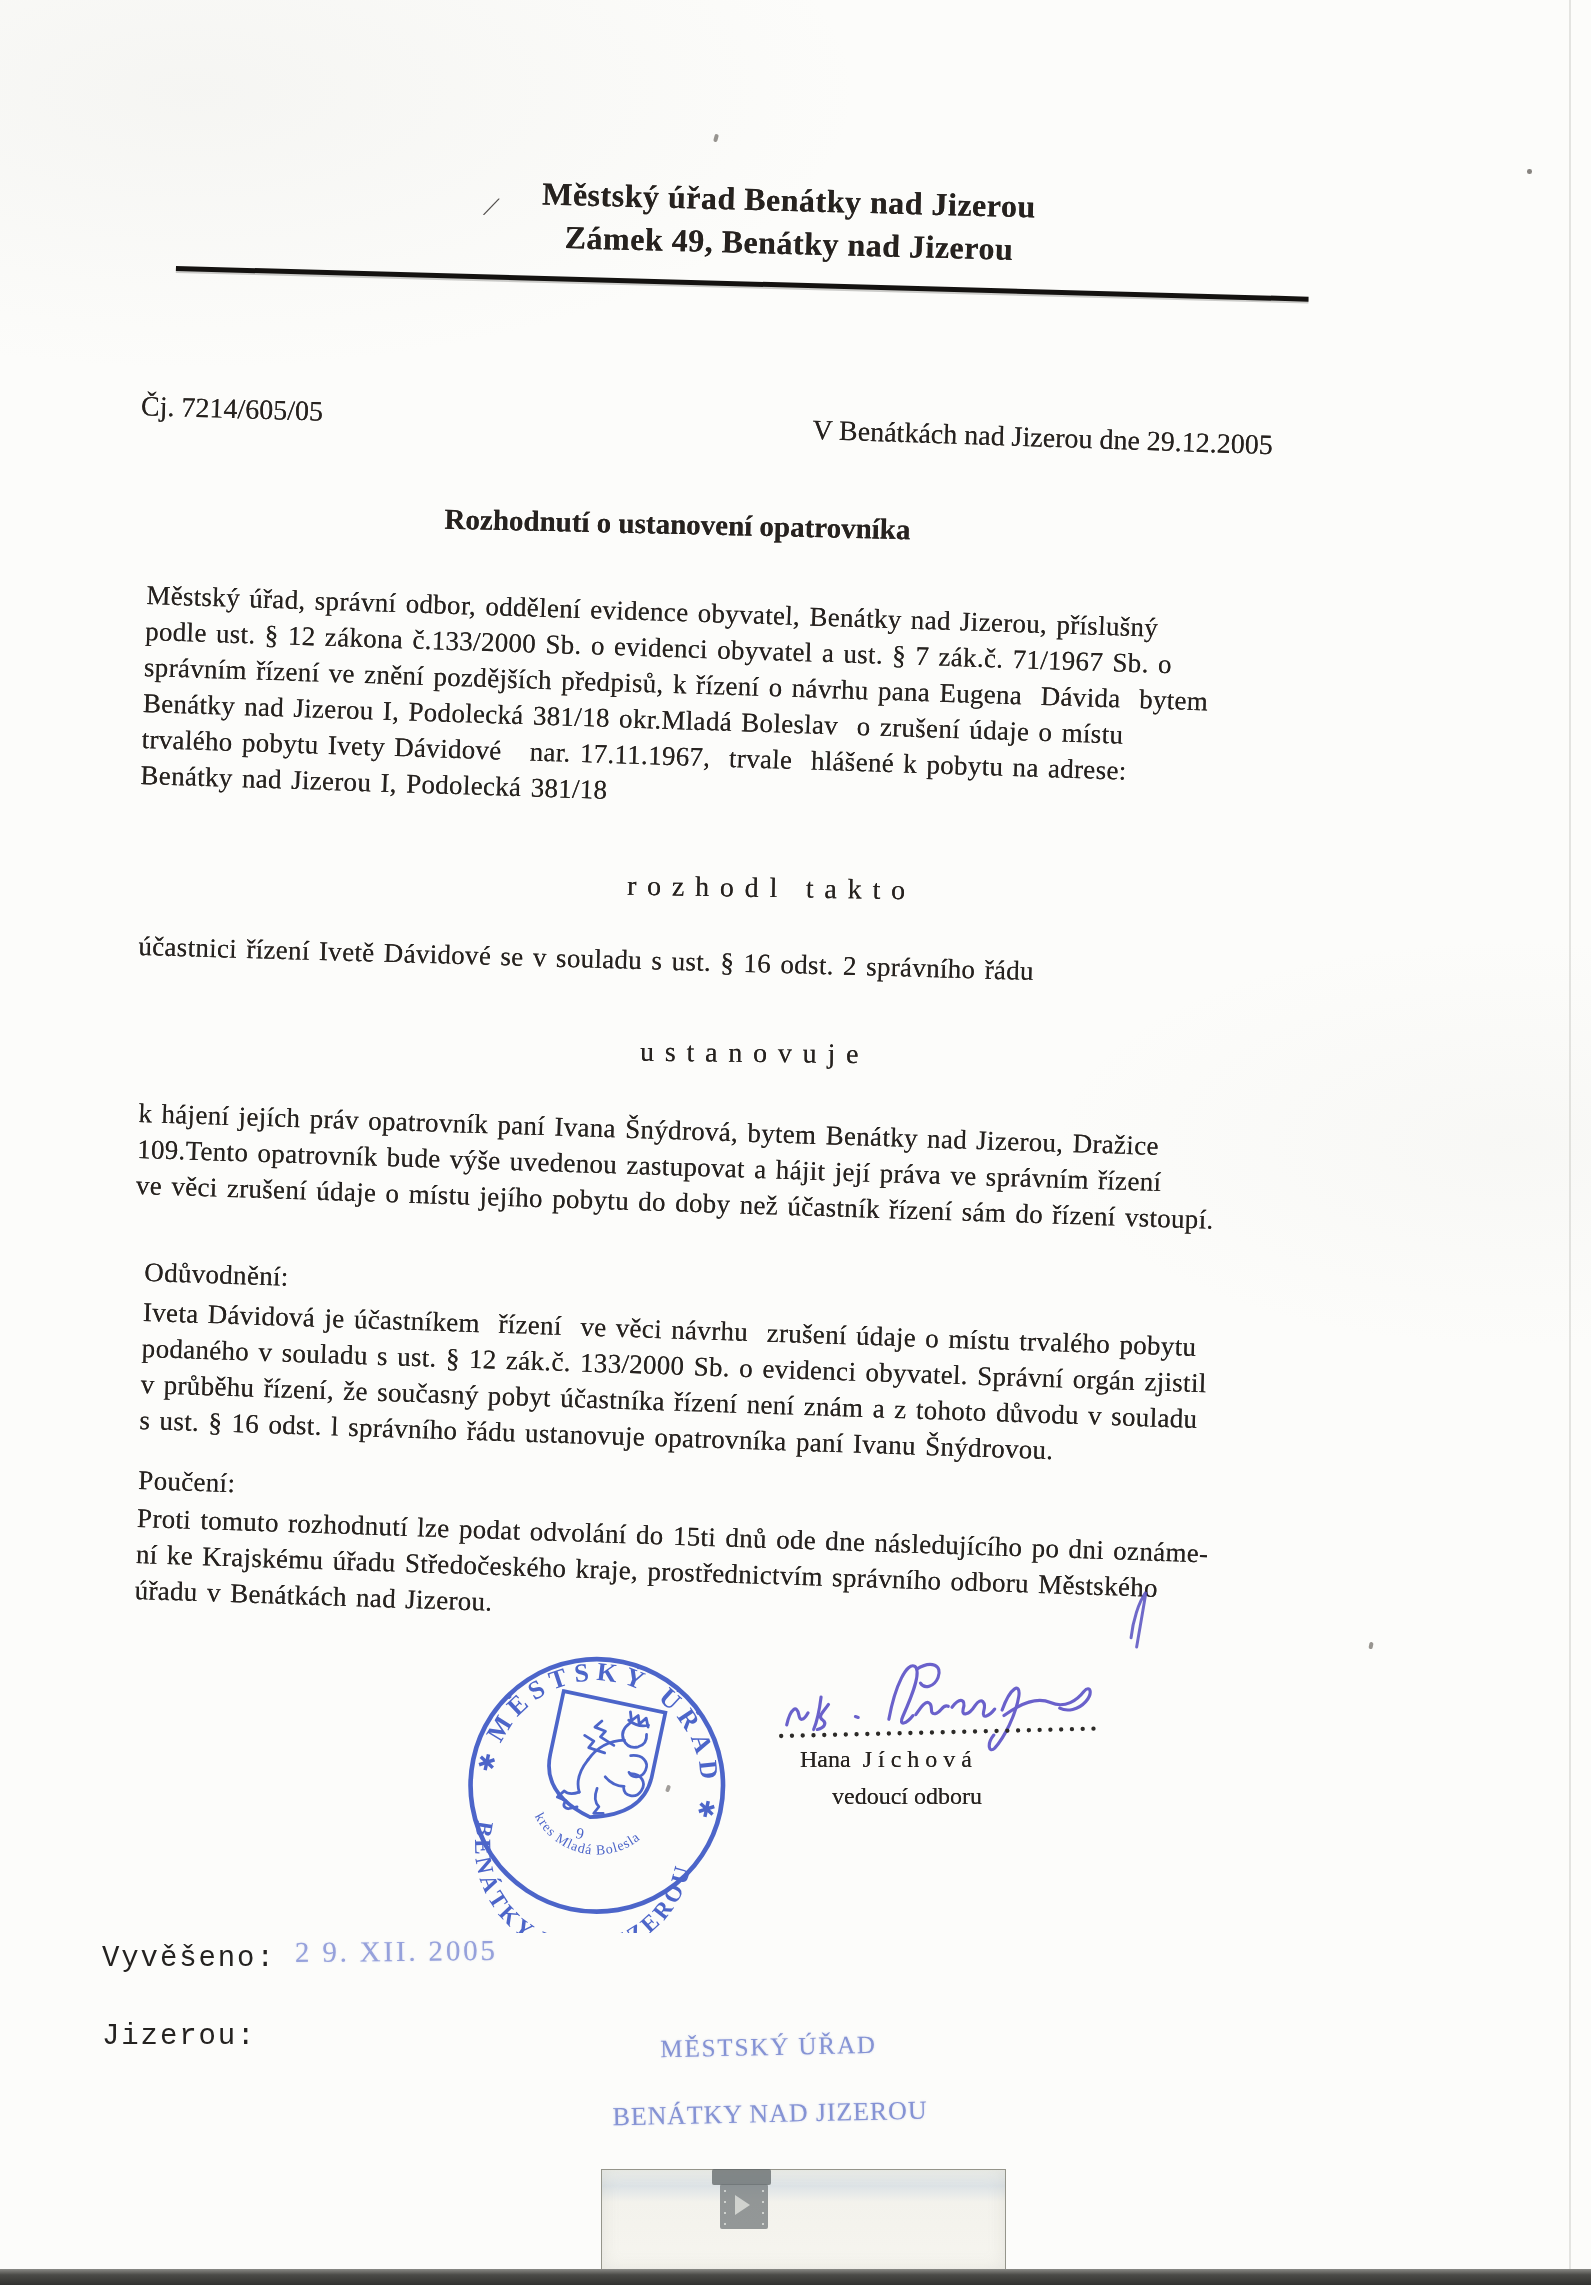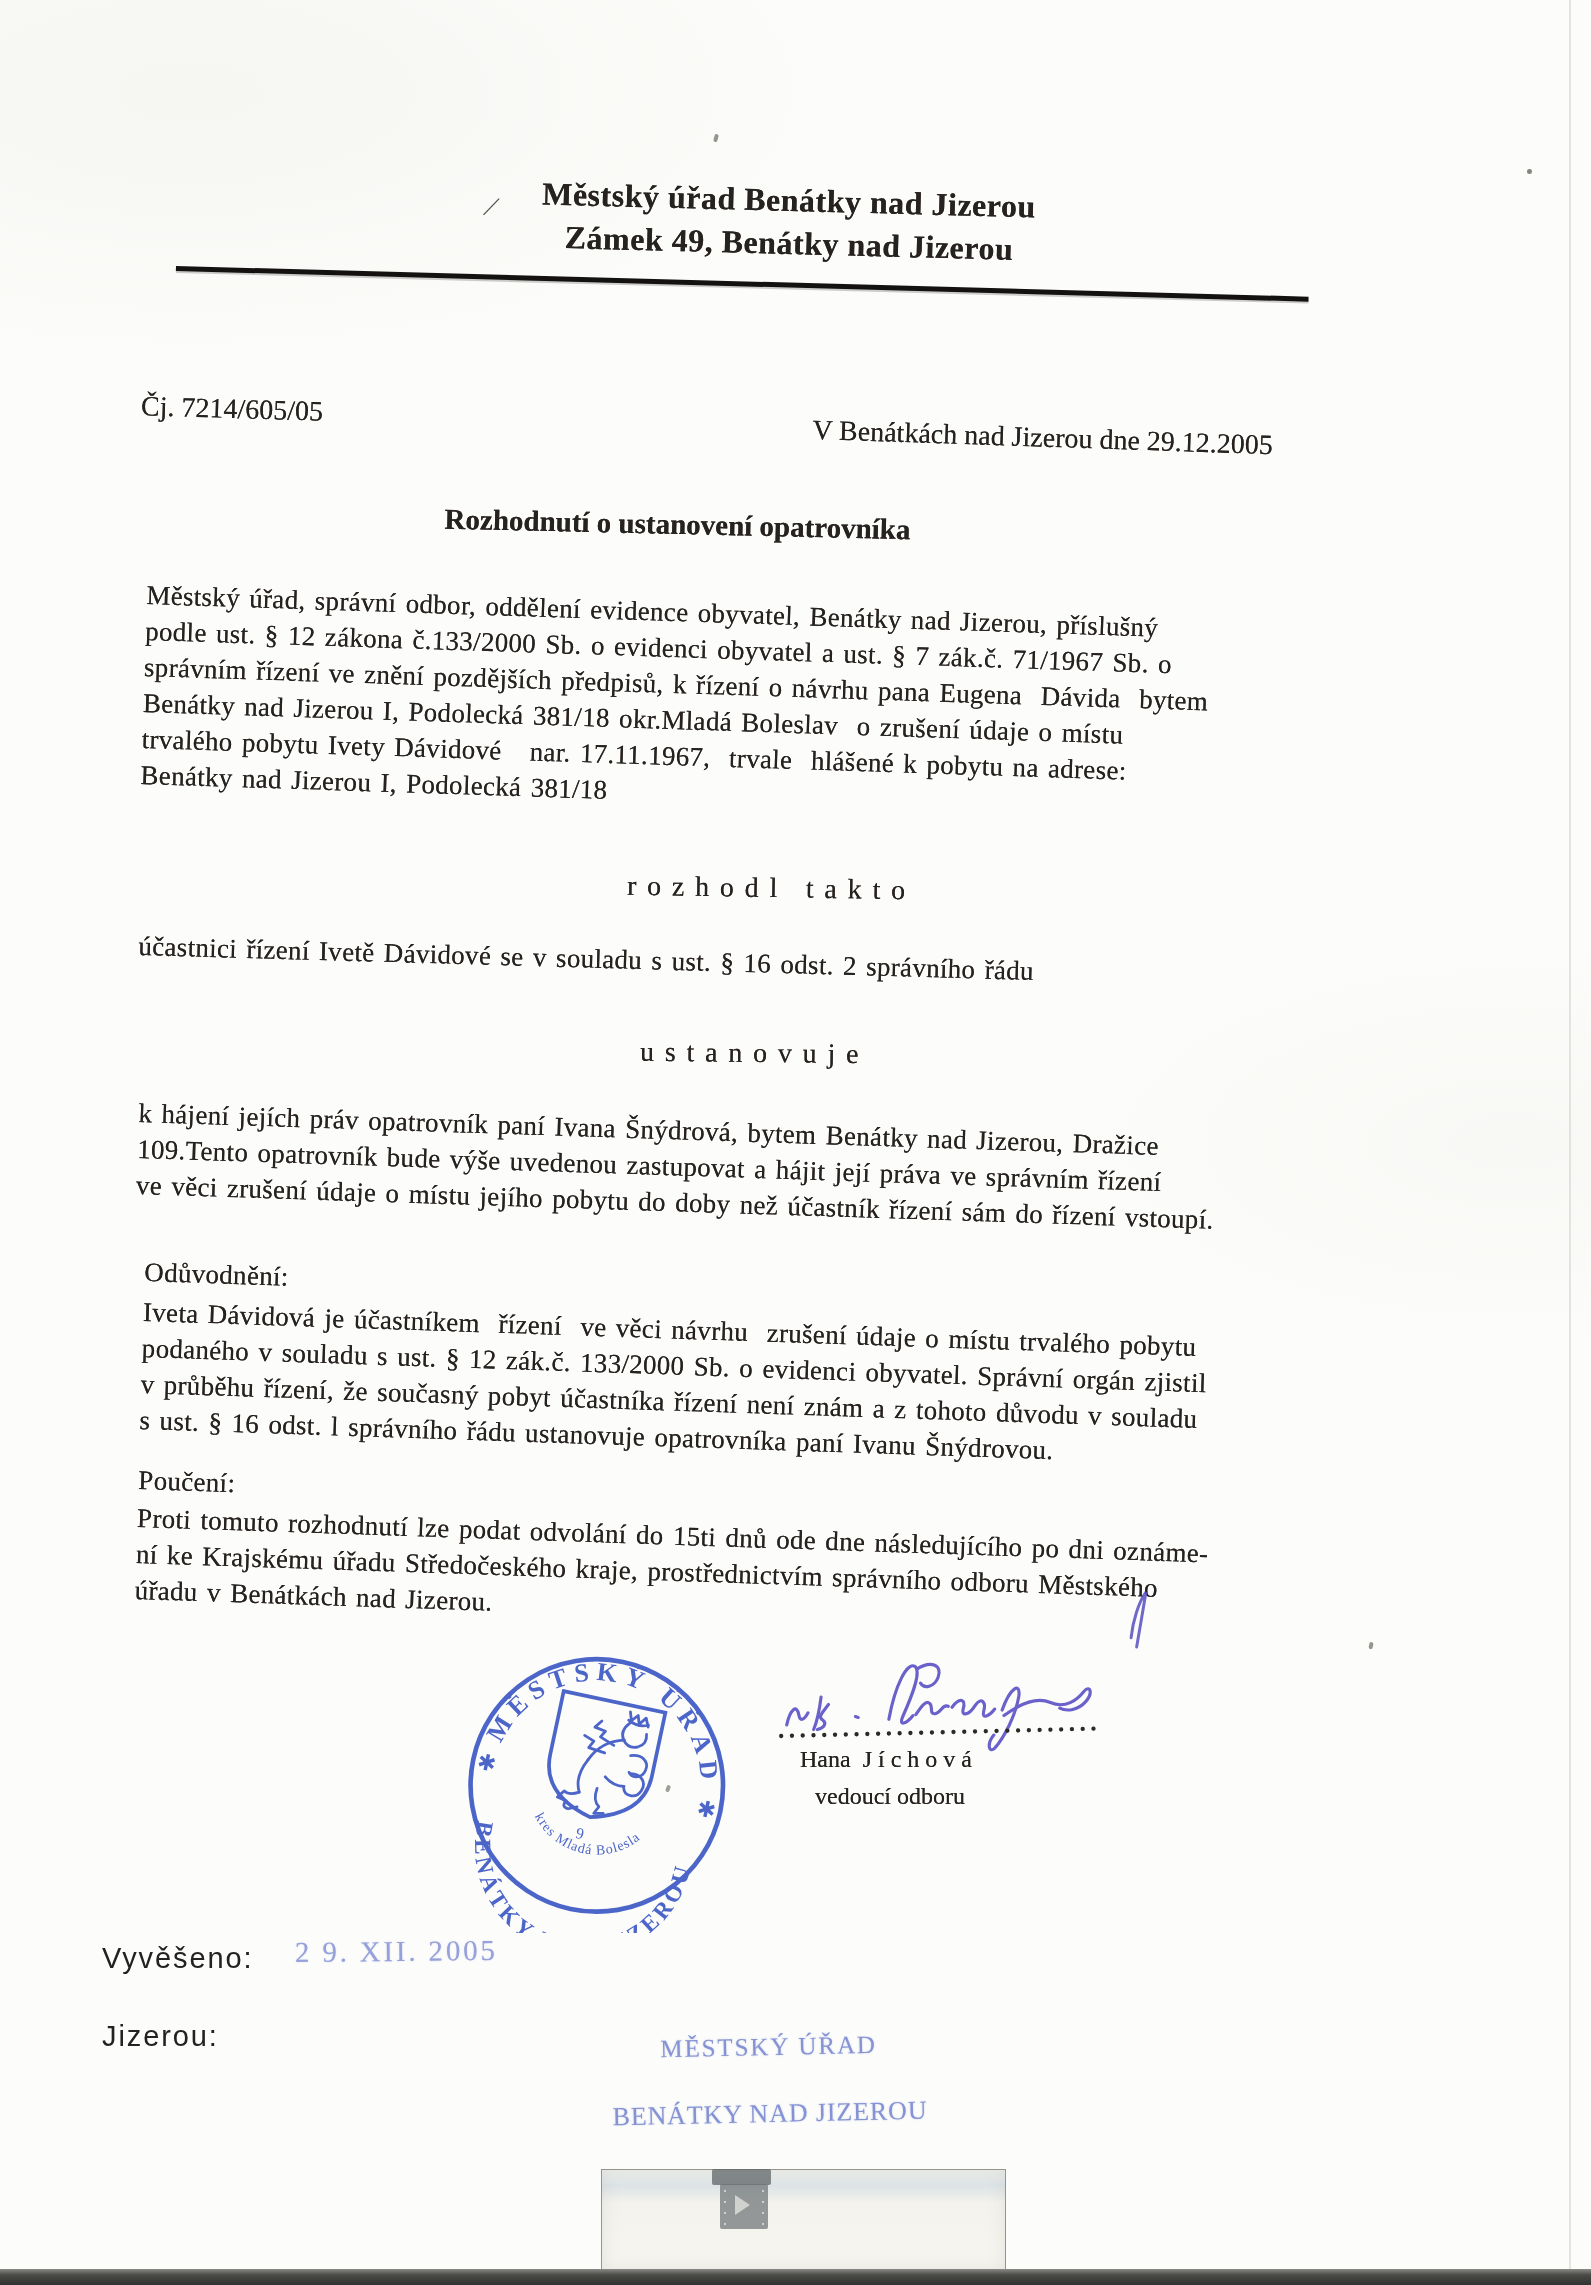--- a/index.html
+++ b/index.html
@@ -12,21 +12,21 @@
     font-family:"Liberation Serif", serif;color:#26221f;
   }
   .abs{position:absolute;}
   .ink{text-shadow:0 0 0.6px rgba(45,40,35,.85);}
   .hdr{font-weight:bold;font-size:32px;letter-spacing:0.5px;text-align:center;white-space:pre;}
   .ref{font-size:28px;white-space:pre;}
   .title{font-weight:bold;font-size:29px;white-space:pre;text-align:center;}
   .ln{white-space:pre;font-size:27px;line-height:36px;letter-spacing:0.3px;word-spacing:2.3px;}
   .ctr{white-space:pre;font-size:28px;letter-spacing:1.9px;}
   .rule{background:#141210;height:4.6px;box-shadow:0 1.9px 0 rgba(60,58,55,.25);}
-  .mono{font-family:Liberation Sans, sans-serif;font-size:29px;letter-spacing:1.9px;color:#242220;white-space:pre;}
+  .mono{font-family:Liberation Mono, monospace;font-size:29px;letter-spacing:1.9px;color:#242220;white-space:pre;}
   .bluestamp{color:#7585cf;text-align:center;white-space:pre;opacity:.88;text-shadow:0 0 1.9px rgba(117,133,207,.45);}
   .datestamp{font-size:29px;letter-spacing:2.8px;color:#8b98d8;white-space:pre;opacity:.9;text-shadow:0 0 1.4px rgba(139,152,216,.5);}
   .sig-name{font-size:24px;white-space:pre;}
   .speck{position:absolute;background:#55504a;border-radius:50%;}
   .crease{position:absolute;background:rgba(190,190,183,.38);}
   .objframe{border:1.9px solid #95958b;background:
       linear-gradient(180deg,#eef0ec 0%,#dde3e6 16%,#f3f2ec 32%,#f6f5ef 100%);
       box-shadow:inset 0 0 16.7px rgba(150,150,140,.18);}
   .band{background:linear-gradient(180deg,#8a8a86 0%,#4a4a47 35%,#2f2f2d 100%);}
   svg{display:block;}
@@ -136,21 +136,21 @@
       <path d="M 158,12 C 174,2 186,8 181,21 C 177,31 166,34 162,27"></path>
       <path d="M 157,61 C 163,52 168,45 172,49 C 176,52 171,61 178,60 C 184,59 186,49 192,52"></path>
       <path d="M 196,53 C 205,41 211,45 208,55 C 206,63 214,62 221,51 C 228,41 233,48 230,58 C 228,66 236,63 242,55"></path>
       <path d="M 250,56 C 259,31 270,26 268,41 C 265,61 252,86 242,97 C 236,103 233,93 241,83"></path>
       <path d="M 252,62 C 271,48 288,42 302,48 C 318,55 331,45 338,36 C 345,28 348,38 340,47 C 332,56 320,58 312,54"></path>
     </g>
     <line x1="12" y1="84" x2="356" y2="76" stroke="#2c2a27" stroke-width="4.6" stroke-dasharray="0.1 11.5" stroke-linecap="round"></line>
   </svg>
 
   <div class="abs sig-name ink" style="left:800px;top:1746px;">Hana  J í c h o v á</div>
-  <div class="abs sig-name ink" style="left:815px;top:1783px;">vedoucí odboru</div>
+  <div class="abs sig-name ink" style="left:832px;top:1783px;">vedoucí odboru</div>
 
   <div class="abs mono" style="left:102px;top:1942px;">Vyvěšeno:</div>
   <div class="abs datestamp" style="left:295px;top:1935px;transform:rotate(-0.6deg);">2 9. XII. 2005</div>
   <div class="abs mono" style="left:102px;top:2020px;">Jizerou:</div>
 
   <div class="abs bluestamp" style="left:594px;top:1996px;width:352px;transform:rotate(-1.2deg);">
     <div style="font-size:25px;letter-spacing:1.9px;line-height:33px;">MĚSTSKÝ ÚŘAD</div>
     <div style="font-size:26px;letter-spacing:0.9px;line-height:33px;">BENÁTKY NAD JIZEROU</div>
     <div style="font-size:21.3px;letter-spacing:0.9px;line-height:32px;">okres Mladá Boleslav 9</div>
   </div>

